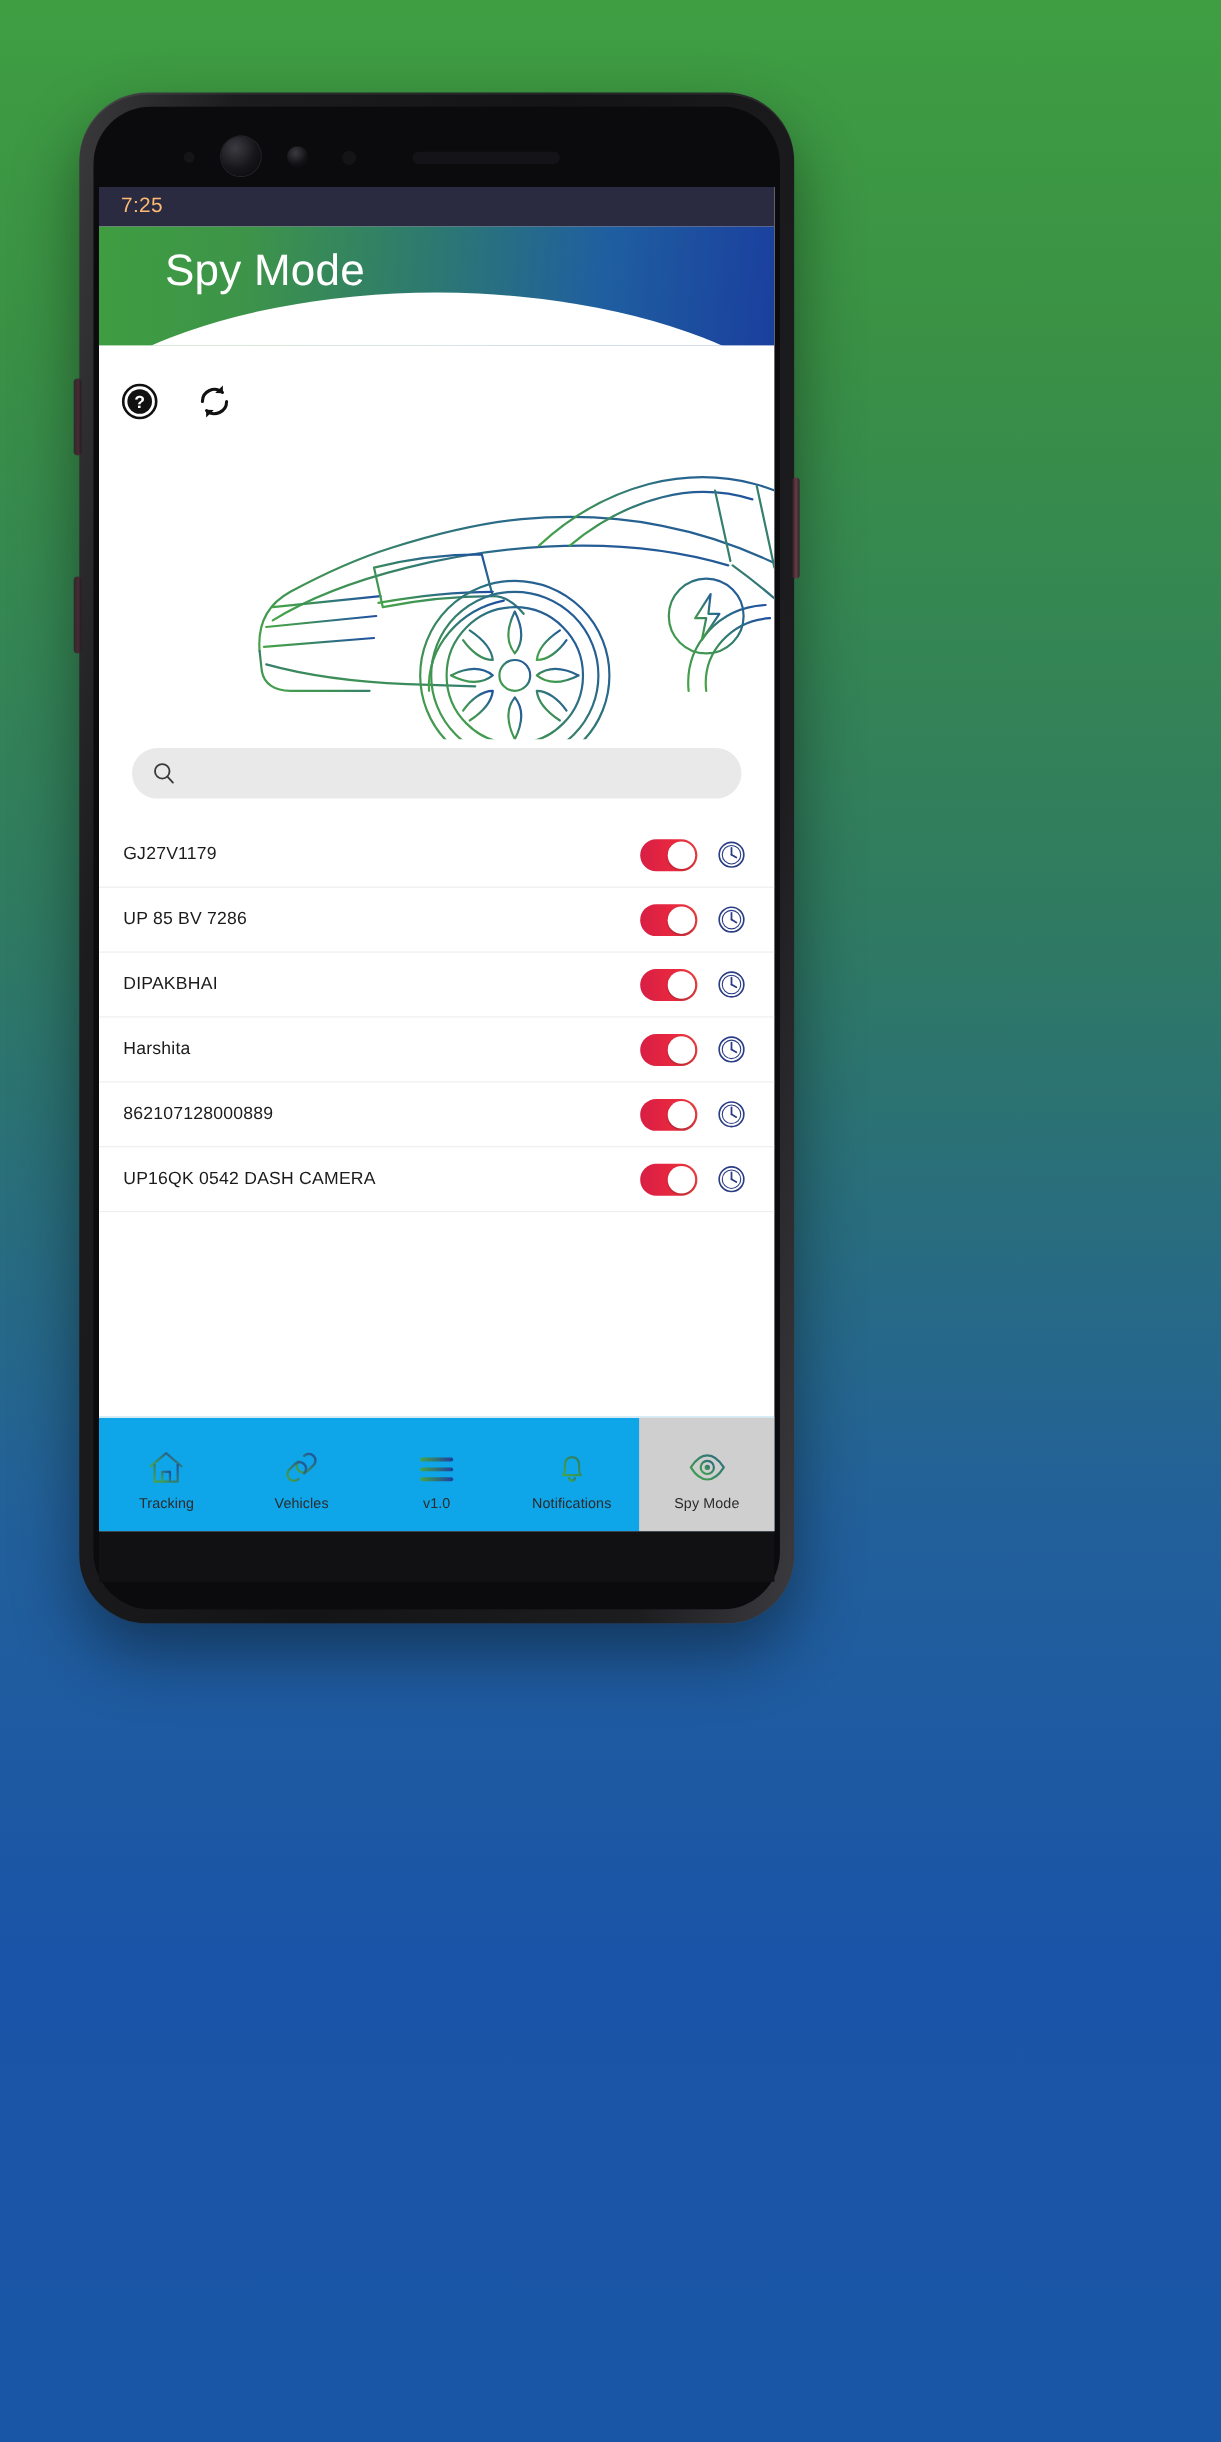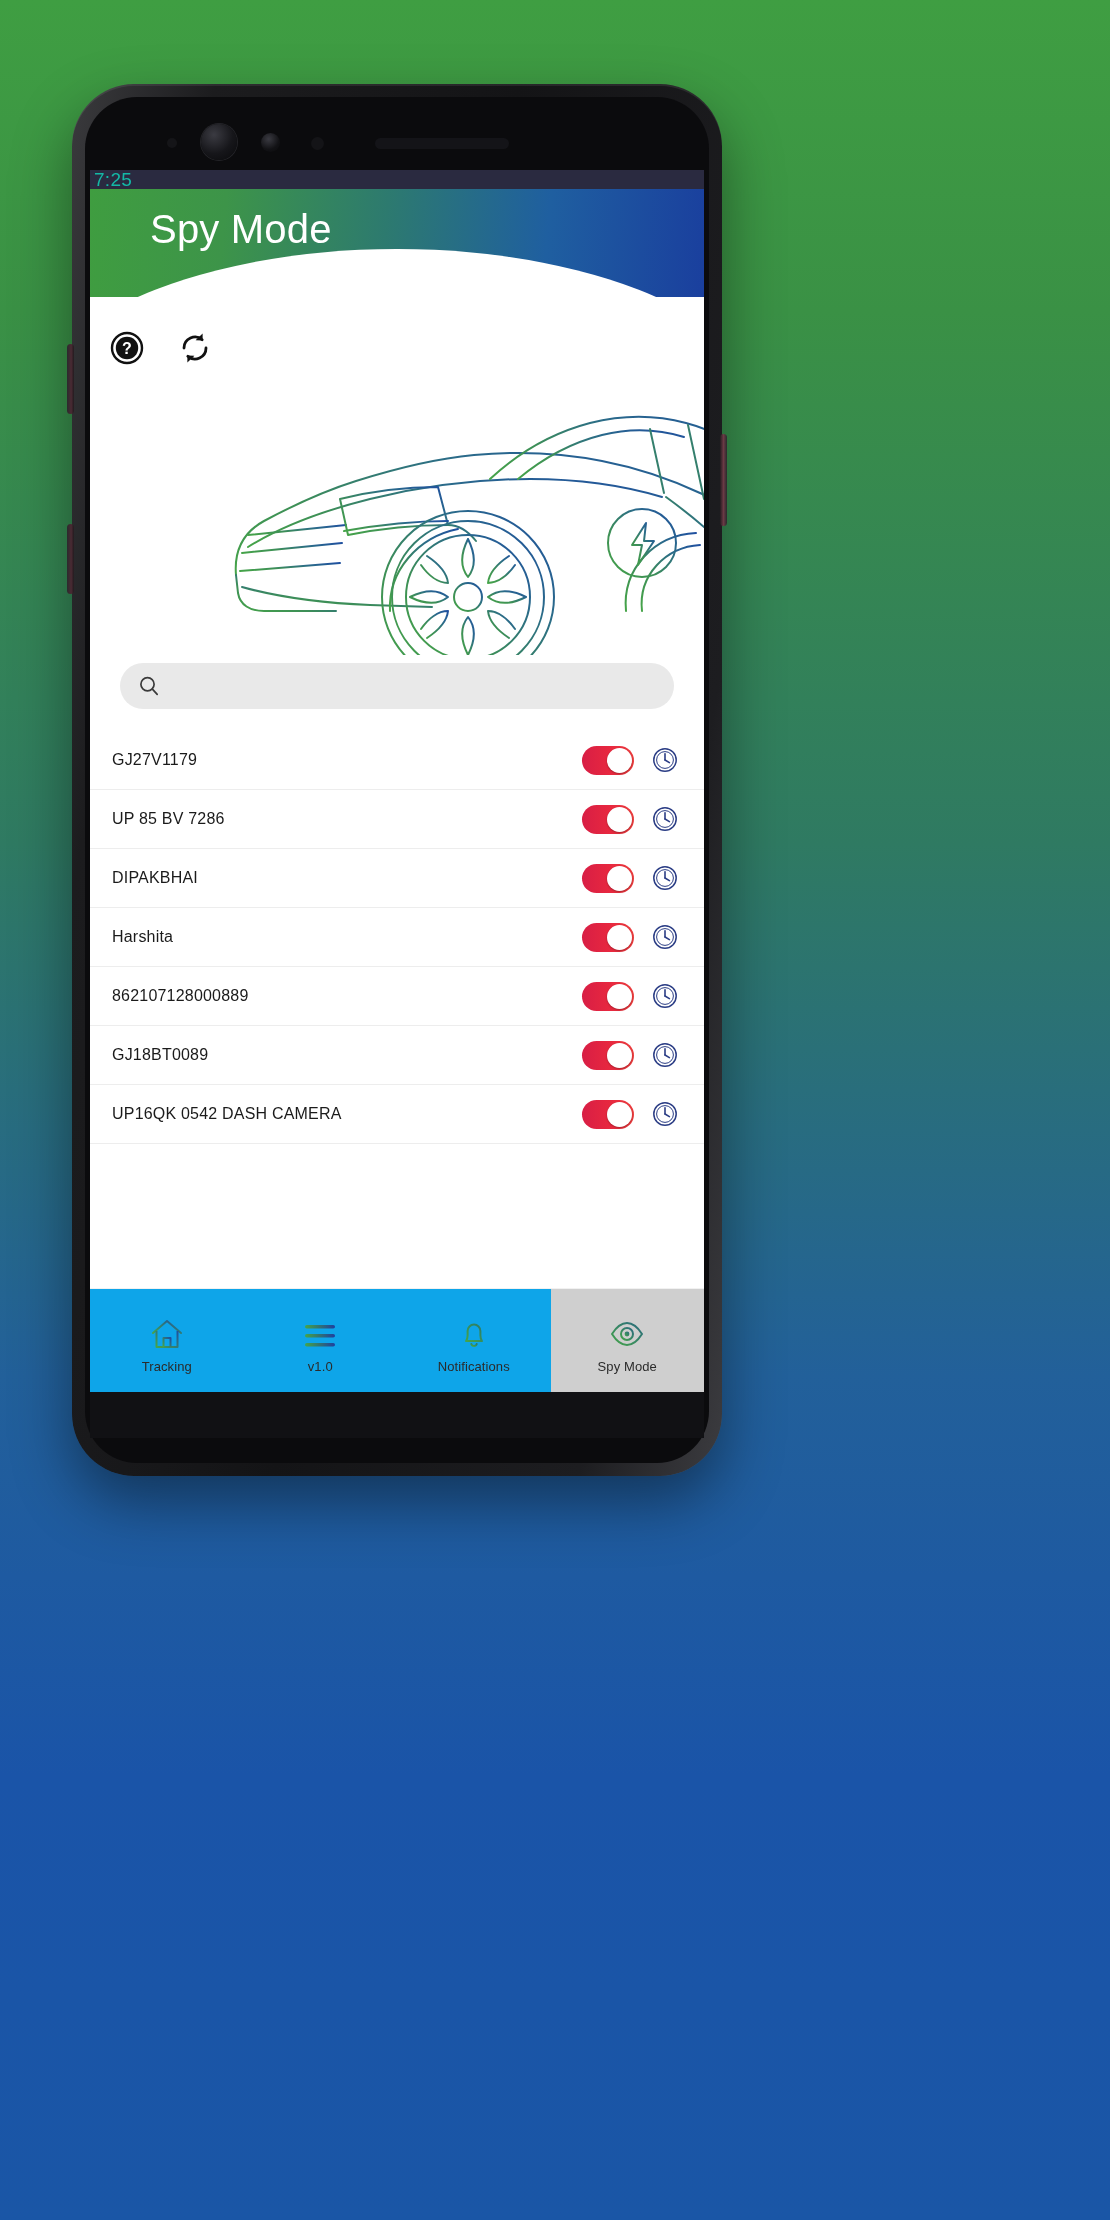--- a/index.html
+++ b/index.html
@@ -60,25 +60,25 @@
     position: absolute;
     left: 18px; top: 86px;
     width: 614px; height: 1222px;
     background: #ffffff;
     overflow: hidden;
     z-index: 5;
   }
 
   
   .statusbar {
-    height: 19px;
+    height: 36px;
     background: #2a2a40;
     display: flex; align-items: center;
-    padding-left: 4px;
-    color: #14b8a6;
+    padding-left: 20px;
+    color: #fdba74;
     font-size: 19px;
     letter-spacing: .3px;
   }
   .statusbar .clock { font-weight: 400; }
 
   
   .appbar {
     position: relative;
     height: 108px;
     background: linear-gradient(95deg, #3f9d40 0%, #3d9449 22%, #2d7a6f 48%, #1f5fa0 74%, #1a3f9e 100%);
@@ -377,32 +377,20 @@
             <div class="knob"></div>
           </div>
           <div class="clock-icon"><svg width="26" height="26" viewBox="0 0 26 26">
               <circle cx="13" cy="13" r="11.2" fill="none" stroke="#2b3d85" stroke-width="1.5"></circle>
               <circle cx="13" cy="13" r="8.4" fill="none" stroke="#2b3d85" stroke-width="1"></circle>
               <line x1="13" y1="13" x2="13" y2="6.8" stroke="#2b3d85" stroke-width="1.6" stroke-linecap="round"></line>
               <line x1="13" y1="13" x2="17.4" y2="15.6" stroke="#2b3d85" stroke-width="1.6" stroke-linecap="round"></line>
             </svg></div>
         </div>
         <div class="list-row">
-          <div class="row-label">GJ18BT0089</div>
-          <div class="toggle">
-            <div class="knob"></div>
-          </div>
-          <div class="clock-icon"><svg width="26" height="26" viewBox="0 0 26 26">
-              <circle cx="13" cy="13" r="11.2" fill="none" stroke="#2b3d85" stroke-width="1.5"></circle>
-              <circle cx="13" cy="13" r="8.4" fill="none" stroke="#2b3d85" stroke-width="1"></circle>
-              <line x1="13" y1="13" x2="13" y2="6.8" stroke="#2b3d85" stroke-width="1.6" stroke-linecap="round"></line>
-              <line x1="13" y1="13" x2="17.4" y2="15.6" stroke="#2b3d85" stroke-width="1.6" stroke-linecap="round"></line>
-            </svg></div>
-        </div>
-        <div class="list-row">
           <div class="row-label">UP16QK 0542 DASH CAMERA</div>
           <div class="toggle">
             <div class="knob"></div>
           </div>
           <div class="clock-icon"><svg width="26" height="26" viewBox="0 0 26 26">
               <circle cx="13" cy="13" r="11.2" fill="none" stroke="#2b3d85" stroke-width="1.5"></circle>
               <circle cx="13" cy="13" r="8.4" fill="none" stroke="#2b3d85" stroke-width="1"></circle>
               <line x1="13" y1="13" x2="13" y2="6.8" stroke="#2b3d85" stroke-width="1.6" stroke-linecap="round"></line>
               <line x1="13" y1="13" x2="17.4" y2="15.6" stroke="#2b3d85" stroke-width="1.6" stroke-linecap="round"></line>
             </svg></div>
@@ -421,20 +409,35 @@
               </defs>
               <path d="M3 16 L17 4 L31 16" fill="none" stroke="url(#g1)" stroke-width="2" stroke-linecap="round" stroke-linejoin="round"></path>
               <path d="M6.5 14 V30 H27.5 V14" fill="none" stroke="url(#g1)" stroke-width="2" stroke-linejoin="round"></path>
               <path d="M13.5 30 V21 H20.5 V30" fill="none" stroke="url(#g1)" stroke-width="2" stroke-linejoin="round"></path>
             </svg>
           </span>
           <span class="nav-label">Tracking</span>
         </div>
         <div class="nav-item">
           <span class="nav-ico">
+            <svg width="34" height="34" viewBox="0 0 34 34">
+              <defs>
+                <linearGradient id="g2" x1="0" y1="1" x2="1" y2="0">
+                  <stop offset="0%" stop-color="#45a449"></stop>
+                  <stop offset="100%" stop-color="#1f4fa0"></stop>
+                </linearGradient>
+              </defs>
+              <path d="M19.5 6.5 a6 6 0 0 1 8.5 8.5 l-5 5 a6 6 0 0 1 -8.5 -8.5" fill="none" stroke="url(#g2)" stroke-width="2.2" stroke-linecap="round"></path>
+              <path d="M14.5 27.5 a6 6 0 0 1 -8.5 -8.5 l5 -5 a6 6 0 0 1 8.5 8.5" fill="none" stroke="url(#g2)" stroke-width="2.2" stroke-linecap="round"></path>
+            </svg>
+          </span>
+          <span class="nav-label">Vehicles</span>
+        </div>
+        <div class="nav-item">
+          <span class="nav-ico">
             <svg width="34" height="30" viewBox="0 0 34 30">
               <defs>
                 <linearGradient id="g3" x1="0" y1="0" x2="1" y2="0">
                   <stop offset="0%" stop-color="#45a449"></stop>
                   <stop offset="100%" stop-color="#1f3f9e"></stop>
                 </linearGradient>
               </defs>
               <rect x="2" y="4" width="30" height="3.6" rx="1.8" fill="url(#g3)"></rect>
               <rect x="2" y="13" width="30" height="3.6" rx="1.8" fill="url(#g3)"></rect>
               <rect x="2" y="22" width="30" height="3.6" rx="1.8" fill="url(#g3)"></rect>

